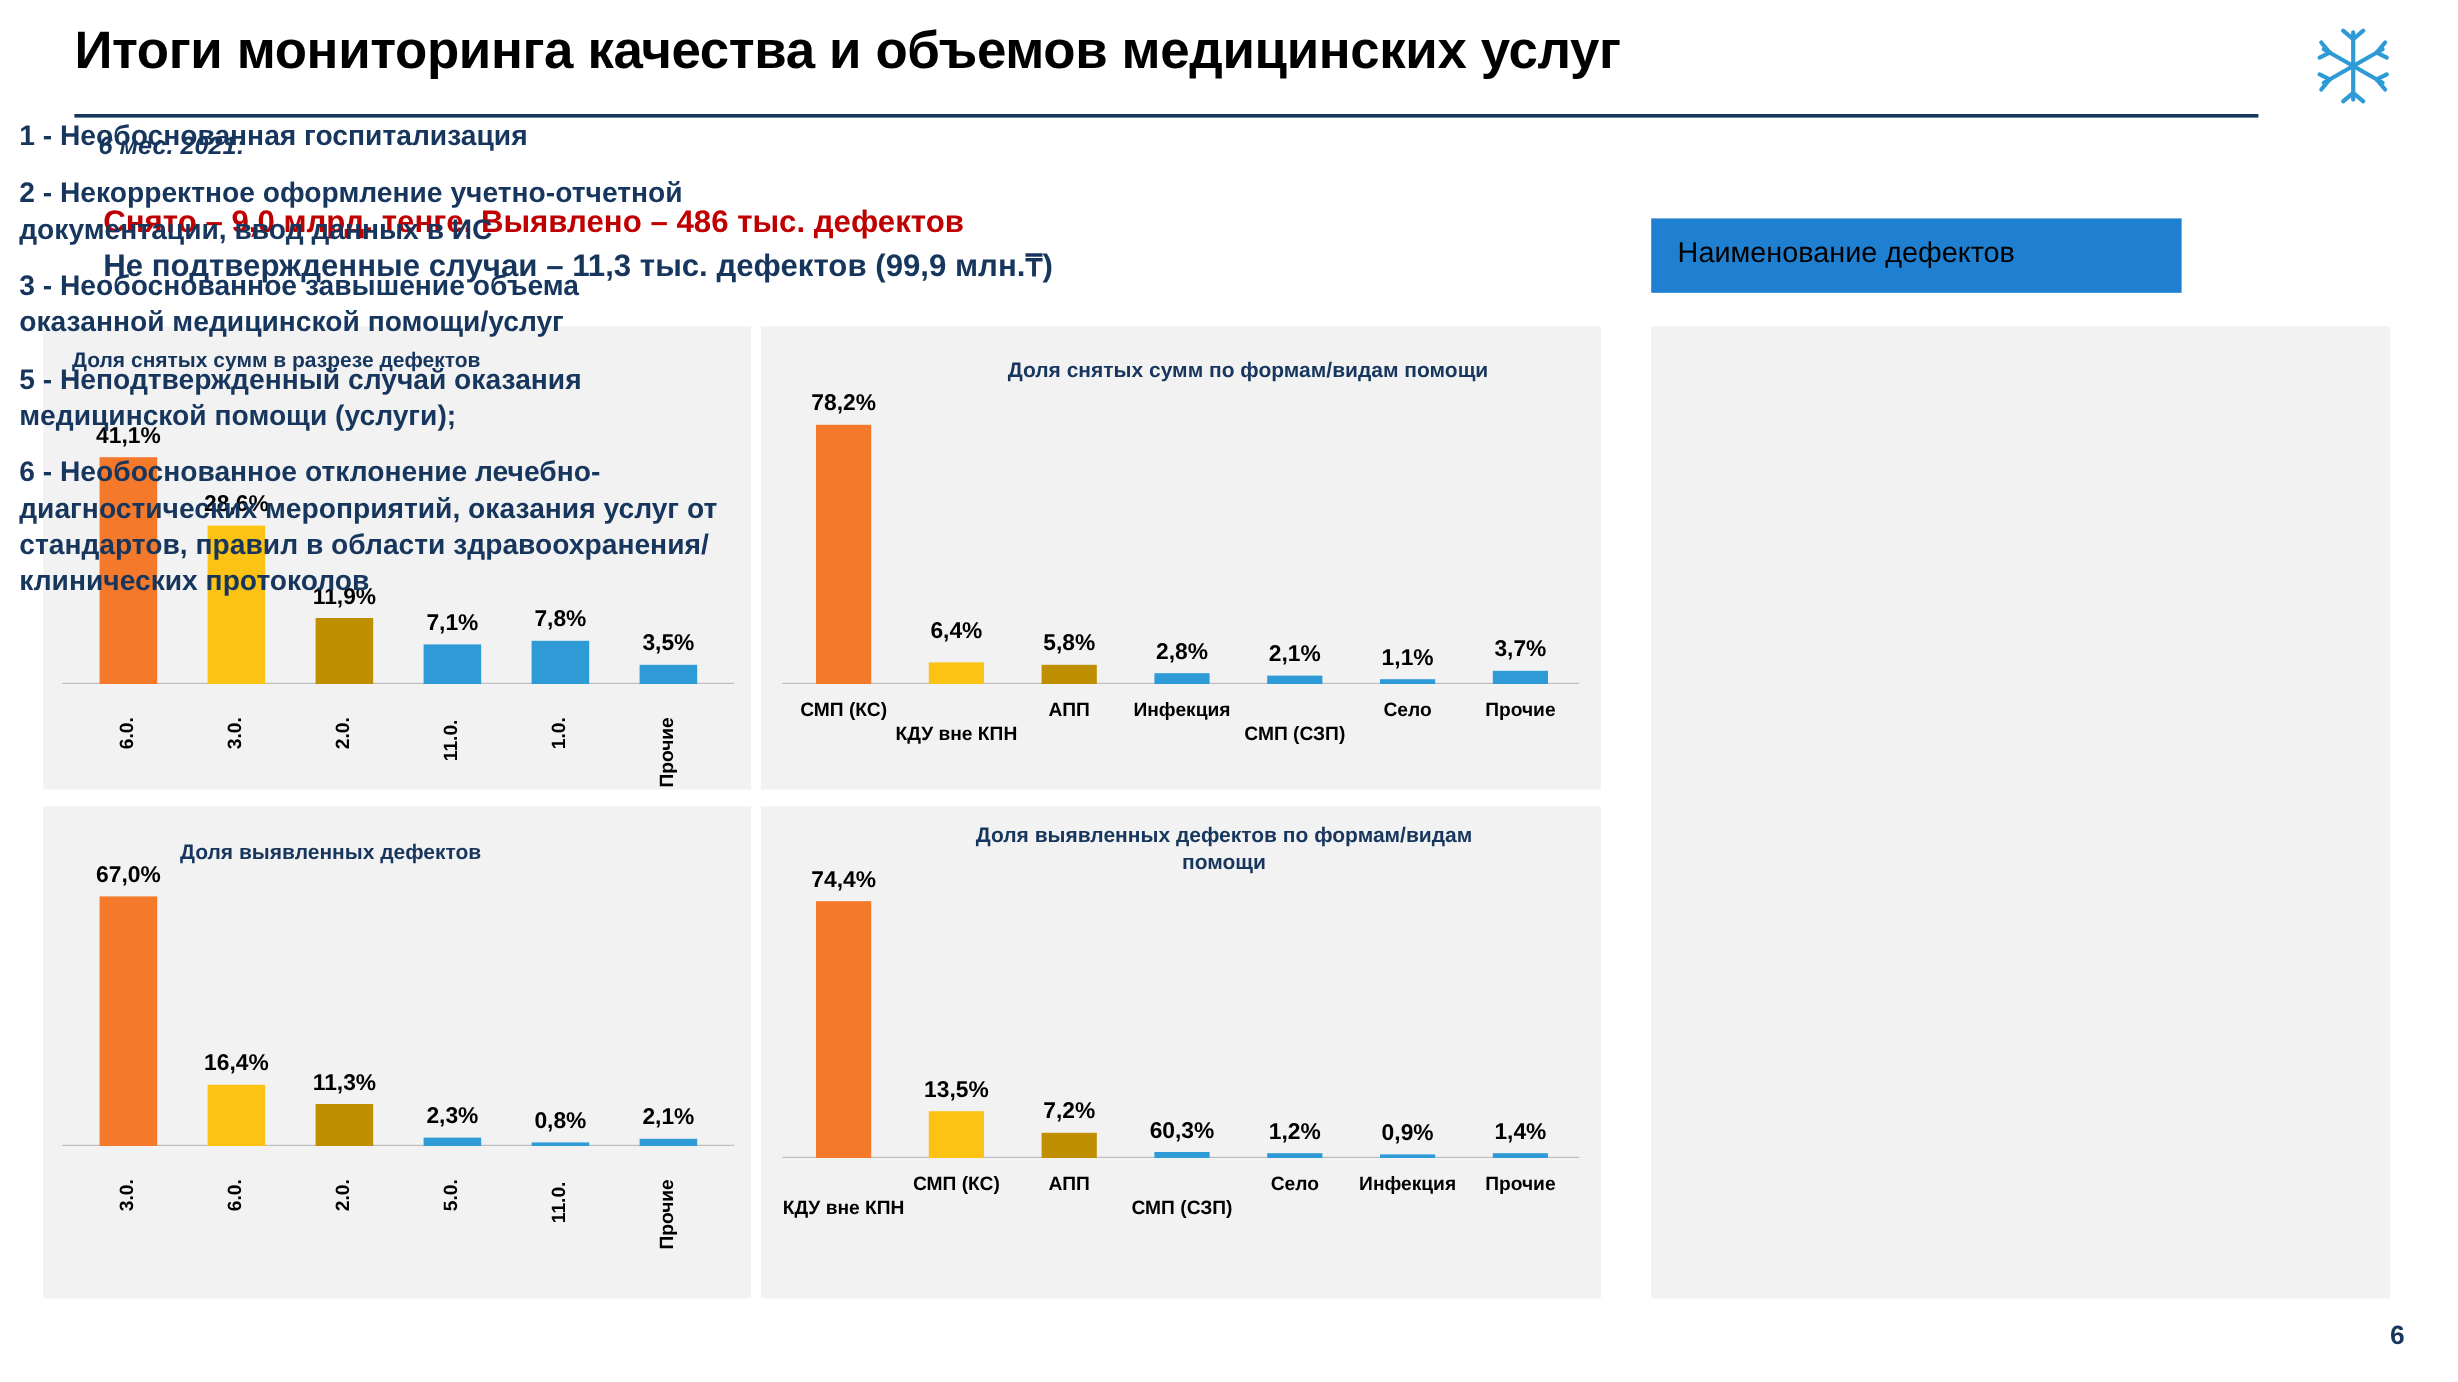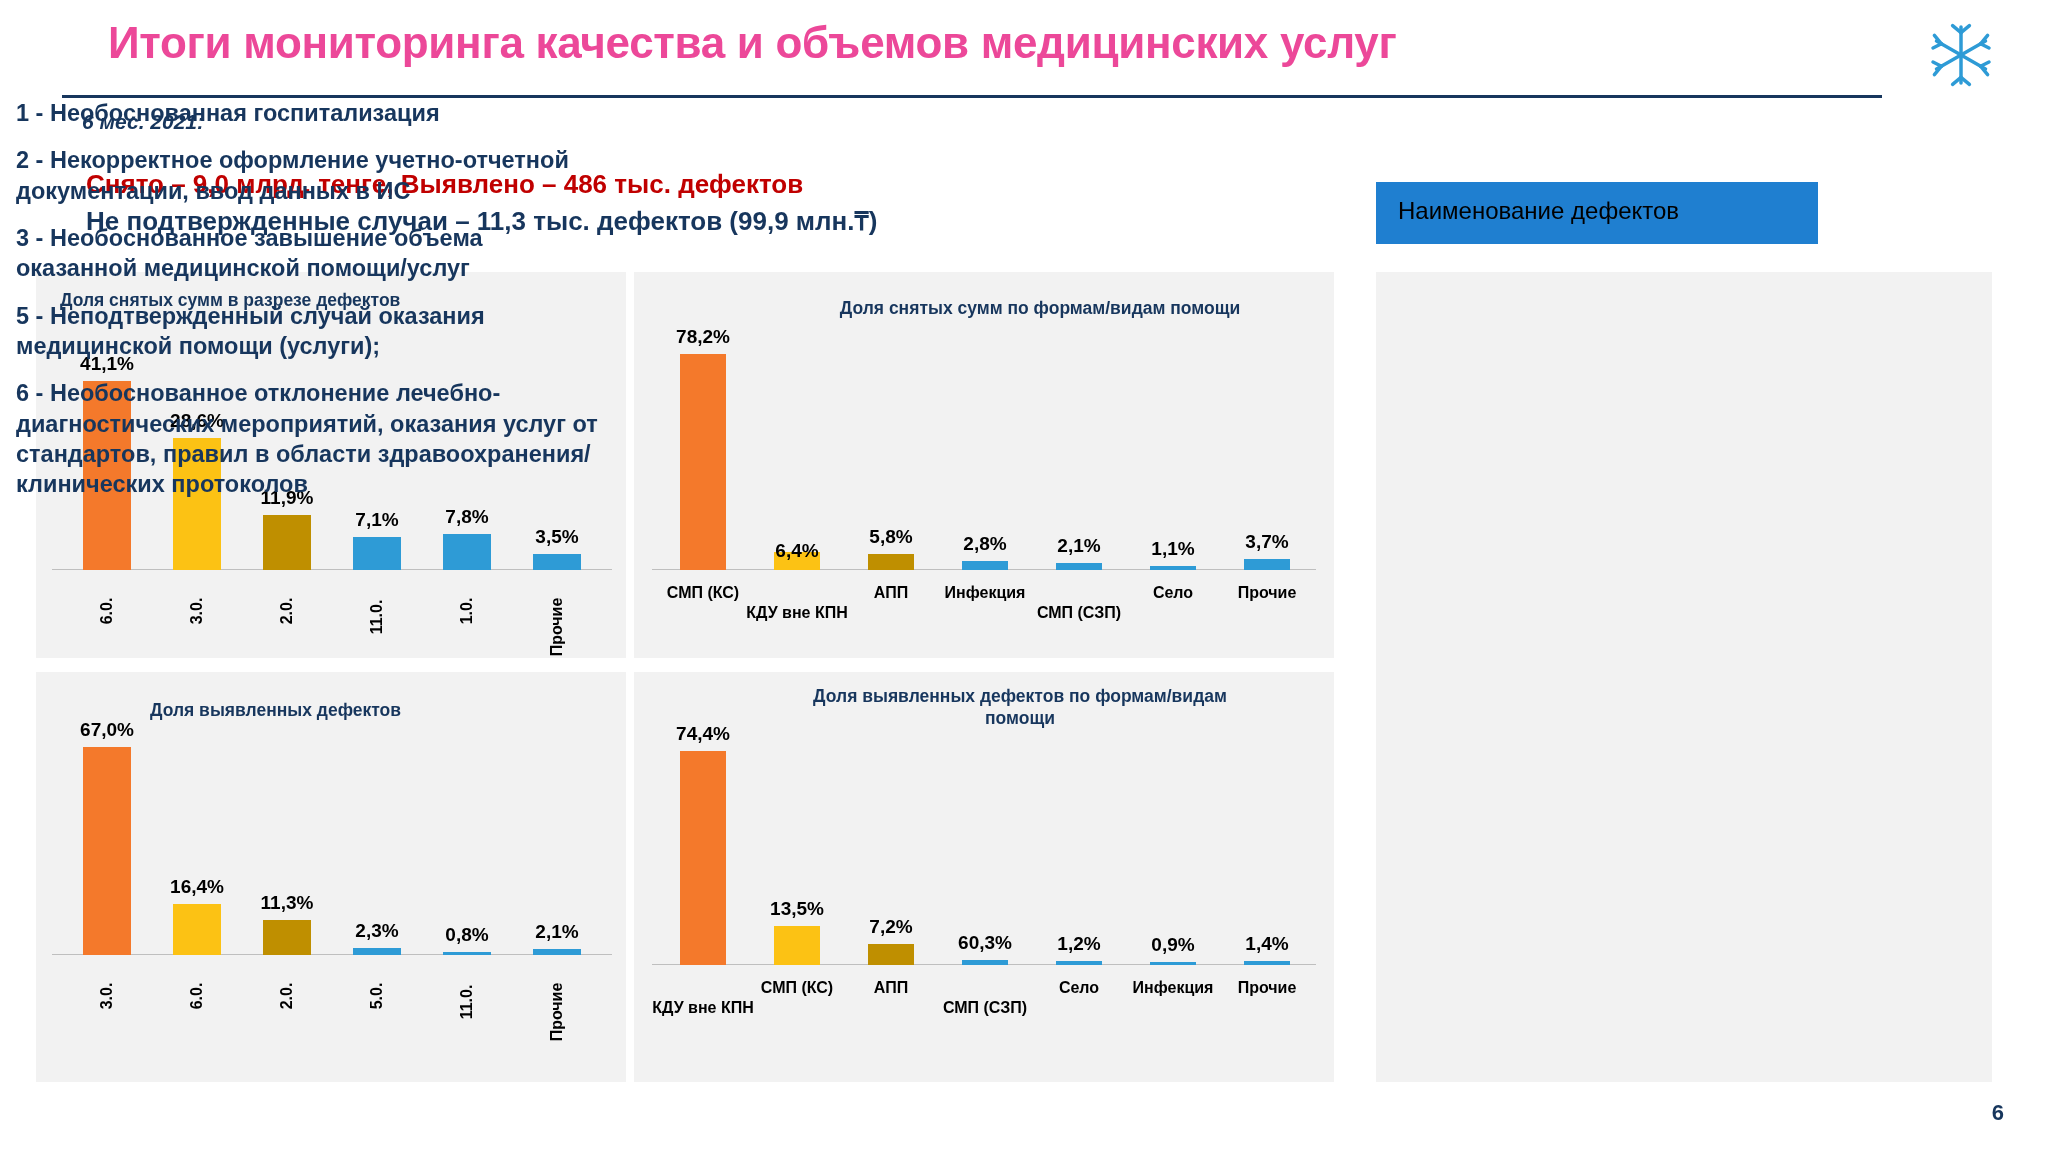--- a/index.html
+++ b/index.html
@@ -23,24 +23,23 @@
   }
 
   
   .title {
     position: absolute;
     left: 62px;
     top: 18px;
     width: 1800px;
     font-size: 44px;
     font-weight: bold;
-    color: #ec4899;
+    color: #000000;
     letter-spacing: -0.3px;
     white-space: nowrap;
-    margin-left: 46px;
   }
   .title-rule {
     position: absolute;
     left: 62px;
     top: 95px;
     width: 1820px;
     height: 3px;
     background: #17365d;
   }
   .logo {
@@ -272,21 +271,21 @@
     <div class="axis-line" style="bottom:0;"></div>
 
     <div class="bar-col" style="left:4px; width:94px; height:250px;">
       <div class="bar" style="width:46px; height:216px; background:#f4792b;"></div>
       <div class="bar-label" style="bottom:222px;">78,2%</div>
       <div class="cat-label" style="bottom:-32px;">СМП (КС)</div>
     </div>
 
     <div class="bar-col" style="left:98px; width:94px; height:250px;">
       <div class="bar" style="width:46px; height:18px; background:#fcc214;"></div>
-      <div class="bar-label" style="bottom:8px;">6,4%</div>
+      <div class="bar-label" style="bottom:32px;">6,4%</div>
       <div class="cat-label two-line" style="bottom:-52px;">КДУ вне КПН</div>
     </div>
 
     <div class="bar-col" style="left:192px; width:94px; height:250px;">
       <div class="bar" style="width:46px; height:16px; background:#bf8f00;"></div>
       <div class="bar-label" style="bottom:22px;">5,8%</div>
       <div class="cat-label" style="bottom:-32px;">АПП</div>
     </div>
 
     <div class="bar-col" style="left:286px; width:94px; height:250px;">

